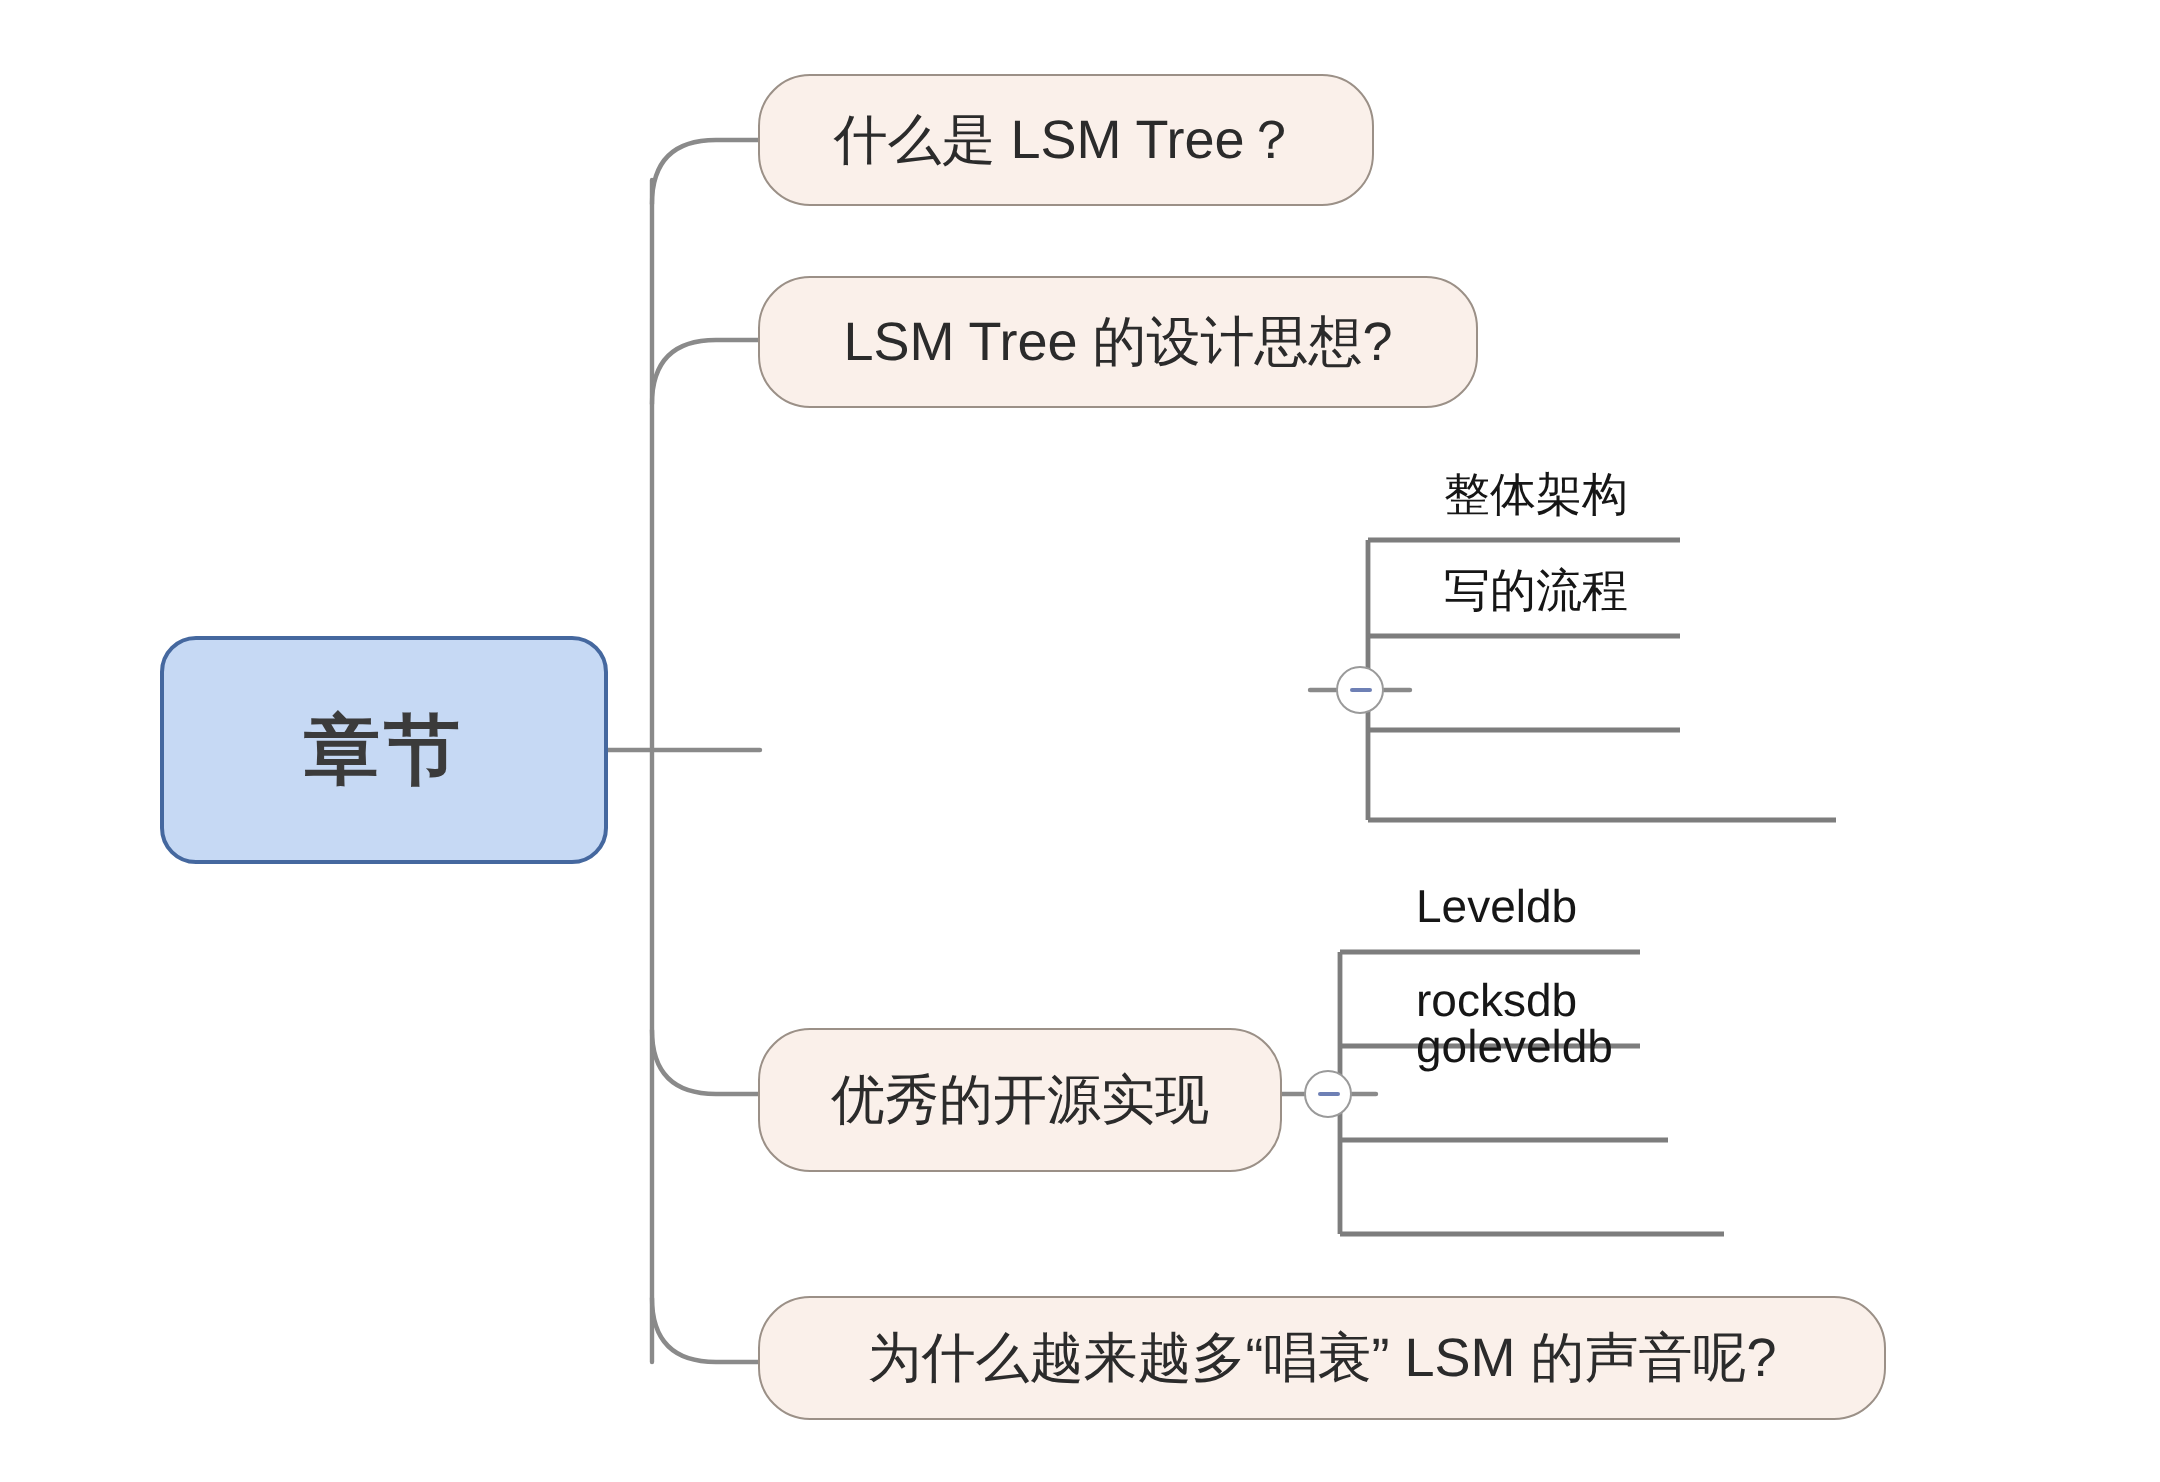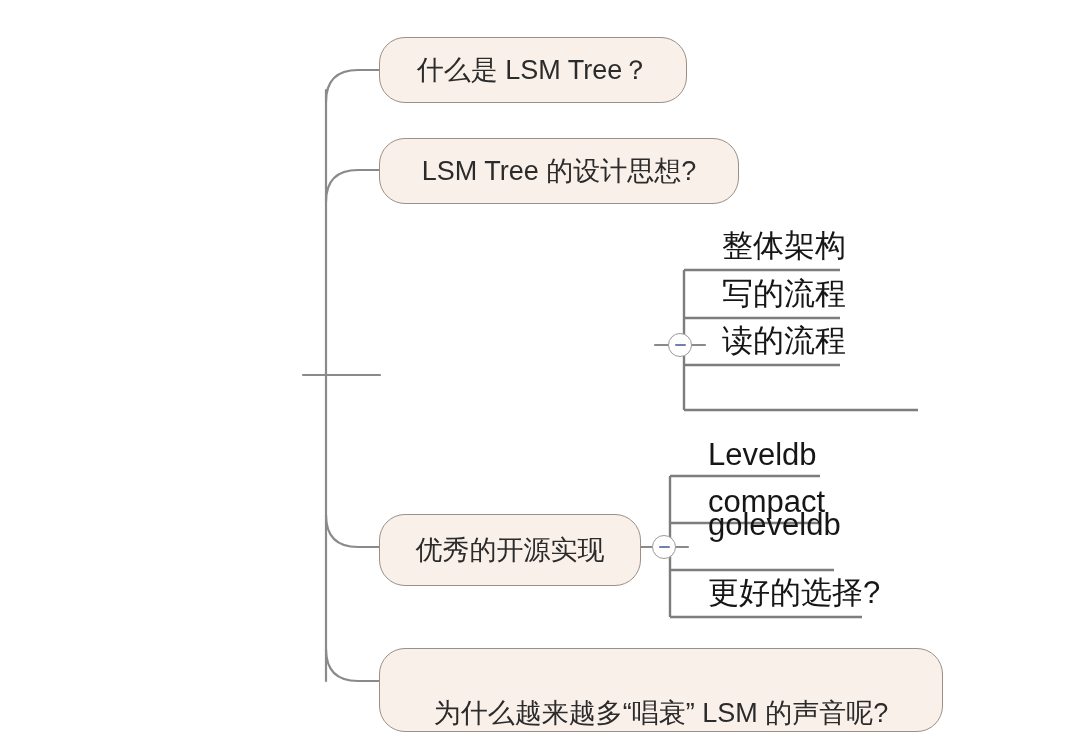--- a/index.html
+++ b/index.html
@@ -50,24 +50,24 @@
     border: 1.6px solid #9b9087;
     color: #2b2b2b;
     font-size: 27px;
   }
 
   
   .leaf {
     position: absolute;
     box-sizing: border-box;
     color: #161616;
-    font-size: 31px;
+    font-size: 23px;
     white-space: nowrap;
     display: flex;
-    align-items: flex-end;
+    align-items: center;
     padding-bottom: 3px;
   }
   .leaf-text { display: block; }
 
   
   .toggle {
     position: absolute;
     width: 24px;
     height: 24px;
     border-radius: 50%;
@@ -126,60 +126,57 @@
 
     <g fill="none" stroke="#7d7d7d" stroke-width="2.4" stroke-linecap="butt">
       <path d="M 670 476 L 670 617"></path>
       <path d="M 670 476 L 820 476"></path>
       <path d="M 670 523 L 820 523"></path>
       <path d="M 670 570 L 834 570"></path>
       <path d="M 670 617 L 862 617"></path>
     </g>
   </svg>
 
+  <div class="node node-root" style="left:80px; top:318px; width:224px; height:114px;">
+    <span>章节</span>
+  </div>
 
   <div class="node node-branch" style="left:379px; top:37px; width:308px; height:66px;">
     <span>什么是 LSM Tree？</span>
   </div>
 
   <div class="node node-branch" style="left:379px; top:138px; width:360px; height:66px;text-align:right;">
     <span>LSM Tree 的设计思想?</span>
   </div>
 
   <div class="toggle" style="left:668px; top:333px;">
     <span class="bar"></span>
   </div>
 
   <div class="leaf" style="left:722px; top:228px; height:42px;">
     <span class="leaf-text">整体架构</span>
   </div>
   <div class="leaf" style="left:722px; top:276px; height:42px;">
     <span class="leaf-text">写的流程</span>
   </div>
-  <div class="leaf" style="left:722px; top:323px; height:42px;">
-    <span class="leaf-text">读的流程</span>
-  </div>
 
   <div class="node node-branch" style="left:379px; top:514px; width:262px; height:72px;">
     <span>优秀的开源实现</span>
   </div>
   <div class="toggle" style="left:652px; top:535px;">
     <span class="bar"></span>
   </div>
 
   <div class="leaf" style="left:708px; top:434px; height:42px;">
     <span class="leaf-text">Leveldb</span>
   </div>
   <div class="leaf" style="left:708px; top:481px; height:42px;">
-    <span class="leaf-text">compact</span>
+    <span class="leaf-text">rocksdb</span>
   </div>
   <div class="leaf" style="left:708px; top:504px; height:42px;">
     <span class="leaf-text">goleveldb</span>
   </div>
-  <div class="leaf" style="left:708px; top:575px; height:42px;">
-    <span class="leaf-text">更好的选择?</span>
-  </div>
 
-  <div class="node node-branch" style="left:379px; top:648px; width:564px; height:84px;align-items:flex-end;">
+  <div class="node node-branch" style="left:379px; top:648px; width:564px; height:62px;">
     <span>为什么越来越多“唱衰” LSM 的声音呢?</span>
   </div>
 
 </div>
 
 </body></html>

